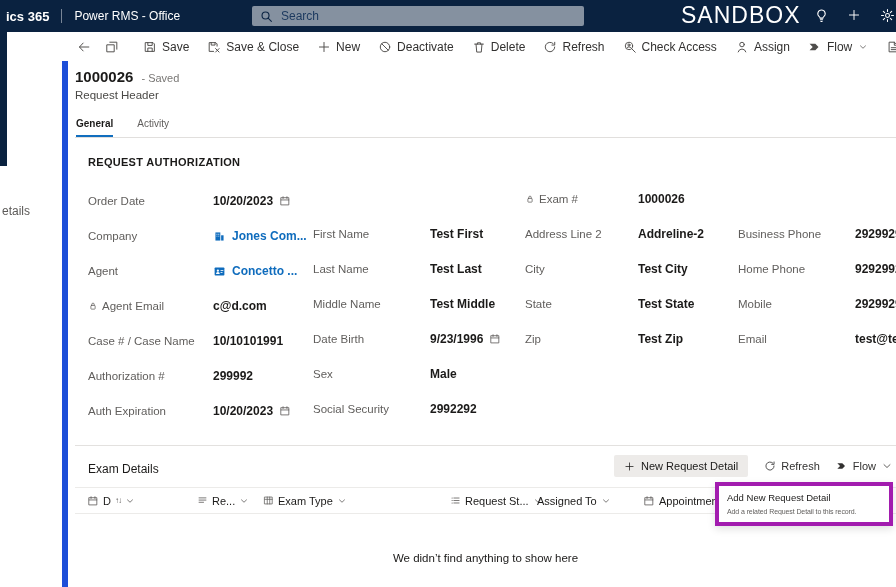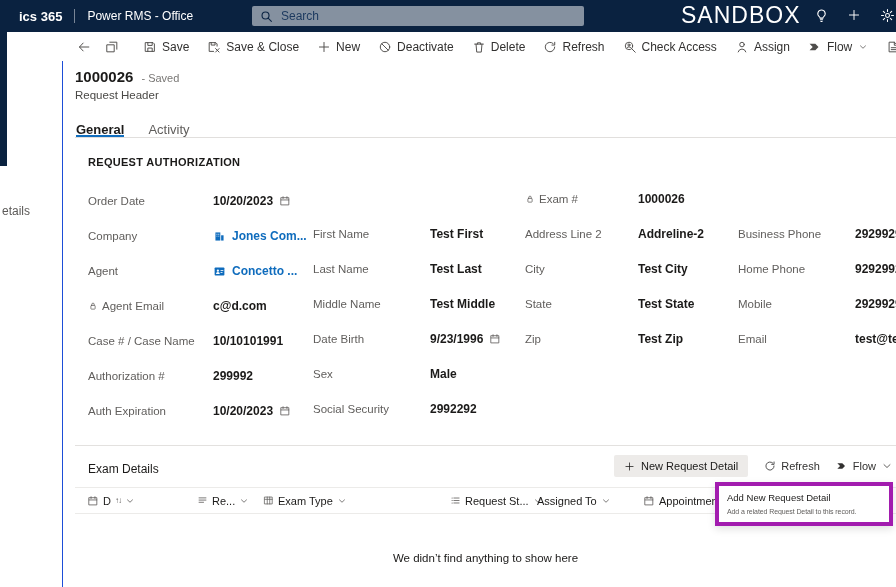--- a/index.html
+++ b/index.html
@@ -7,21 +7,21 @@
     width:896px;height:587px;position:relative;overflow:hidden;background:#fff;
     font-family:"Liberation Sans","DejaVu Sans",sans-serif;
     -webkit-font-smoothing:antialiased;
   }
   .icon{display:inline-flex;align-items:center;justify-content:center;line-height:0;}
   .icon svg{display:block;}
 
   
   .topbar{position:absolute;top:0;left:0;width:896px;height:32px;background:var(--topbar,#0a2240);
     display:flex;align-items:center;color:#fff;z-index:6;}
-  .tb-brand{font-size:13px;font-weight:700;padding-left:19px;white-space:nowrap;cursor:pointer;}
+  .tb-brand{font-size:13px;font-weight:700;padding-left:6px;white-space:nowrap;cursor:pointer;}
   .tb-sep{width:1px;height:14px;background:rgba(255,255,255,.45);margin:0 12px;}
   .tb-app{font-size:12px;white-space:nowrap;cursor:pointer;}
   .searchbox{position:absolute;left:252px;top:6px;width:316px;height:20px;background:rgba(255,255,255,.5);
     border-radius:2px;display:flex;align-items:center;padding:0 8px;gap:6px;color:#0d2544;cursor:text;}
   .searchbox input{flex:1;background:transparent;border:none;outline:none;font-size:12px;color:#84cc16;
     font-family:inherit;min-width:0;}
   .searchbox input::placeholder{color:#17355c;opacity:.95;}
   .tb-env{position:absolute;left:681px;top:2px;font-size:23px;font-weight:300;letter-spacing:1px;}
   .tb-ic{position:absolute;top:8px;color:#fff;cursor:pointer;}
   #tb-bulb{left:814px;}#tb-plus{left:847px;}#tb-gear{left:880px;}
@@ -31,31 +31,31 @@
     display:flex;align-items:center;color:#323130;font-size:12px;z-index:4;padding-left:8px;box-sizing:border-box;}
   .cmd-nav{display:flex;align-items:center;padding:0 7px;height:100%;cursor:pointer;color:#4f4d4b;}
   .cmd-sep{width:1px;height:16px;background:#e1dfdd;margin:0 4px;}
   #cmd-items{display:flex;height:100%;align-items:center;}
   .cmd-item{display:flex;align-items:center;gap:5px;padding:0 9px;height:100%;cursor:pointer;white-space:nowrap;}
   .cmd-item .icon{color:#4f4d4b;}
   .cmd-item .chev{color:#605e5c;margin-left:1px;}
 
   
   .leftnav{position:absolute;left:0;top:32px;width:62px;height:555px;background:#fff;
-    border-right:1px solid #1d4ed8;z-index:3;}
+    border-right:6px solid #1d4ed8;z-index:3;}
   .nav-dark{position:absolute;left:0;top:0;width:7px;height:134px;background:var(--topbar,#0a2240);}
   .nav-item{position:absolute;left:2px;top:172px;font-size:12px;color:#5c5a58;cursor:pointer;white-space:nowrap;}
 
   
   .rec-title-row{position:absolute;left:75px;top:68px;display:flex;align-items:baseline;gap:8px;}
   .rec-id{font-size:15px;font-weight:700;color:#1b1a19;}
   .rec-status{font-size:11px;color:#797775;}
   .rec-entity{position:absolute;left:75px;top:89px;font-size:11.5px;color:#4a4946;}
   .tabs{position:absolute;left:76px;top:110px;display:flex;gap:24px;height:27px;align-items:stretch;}
-  .tab{font-size:13px;color:#605e5c;cursor:pointer;position:relative;display:flex;align-items:flex-end;}
+  .tab{font-size:10px;color:#605e5c;cursor:pointer;position:relative;display:flex;align-items:center;}
   .tab.active{font-weight:700;color:#1b1a19;}
   .tab.active::after{content:"";position:absolute;left:0;right:0;bottom:0;height:2px;background:var(--accent,#116ebe);}
   .tabs-divider{position:absolute;left:75px;top:137px;width:821px;height:1px;background:#e1dfdd;}
 
   
   .form-card{position:absolute;left:75px;top:147px;width:821px;height:290px;}
   .section-title{position:absolute;left:13px;top:9px;font-size:11px;font-weight:700;color:#1b1a19;letter-spacing:.3px;}
   .fcol{position:absolute;}
   .fcol0{left:13px;top:47px;width:232px;}
   .fcol1{left:238px;top:80px;width:212px;}

